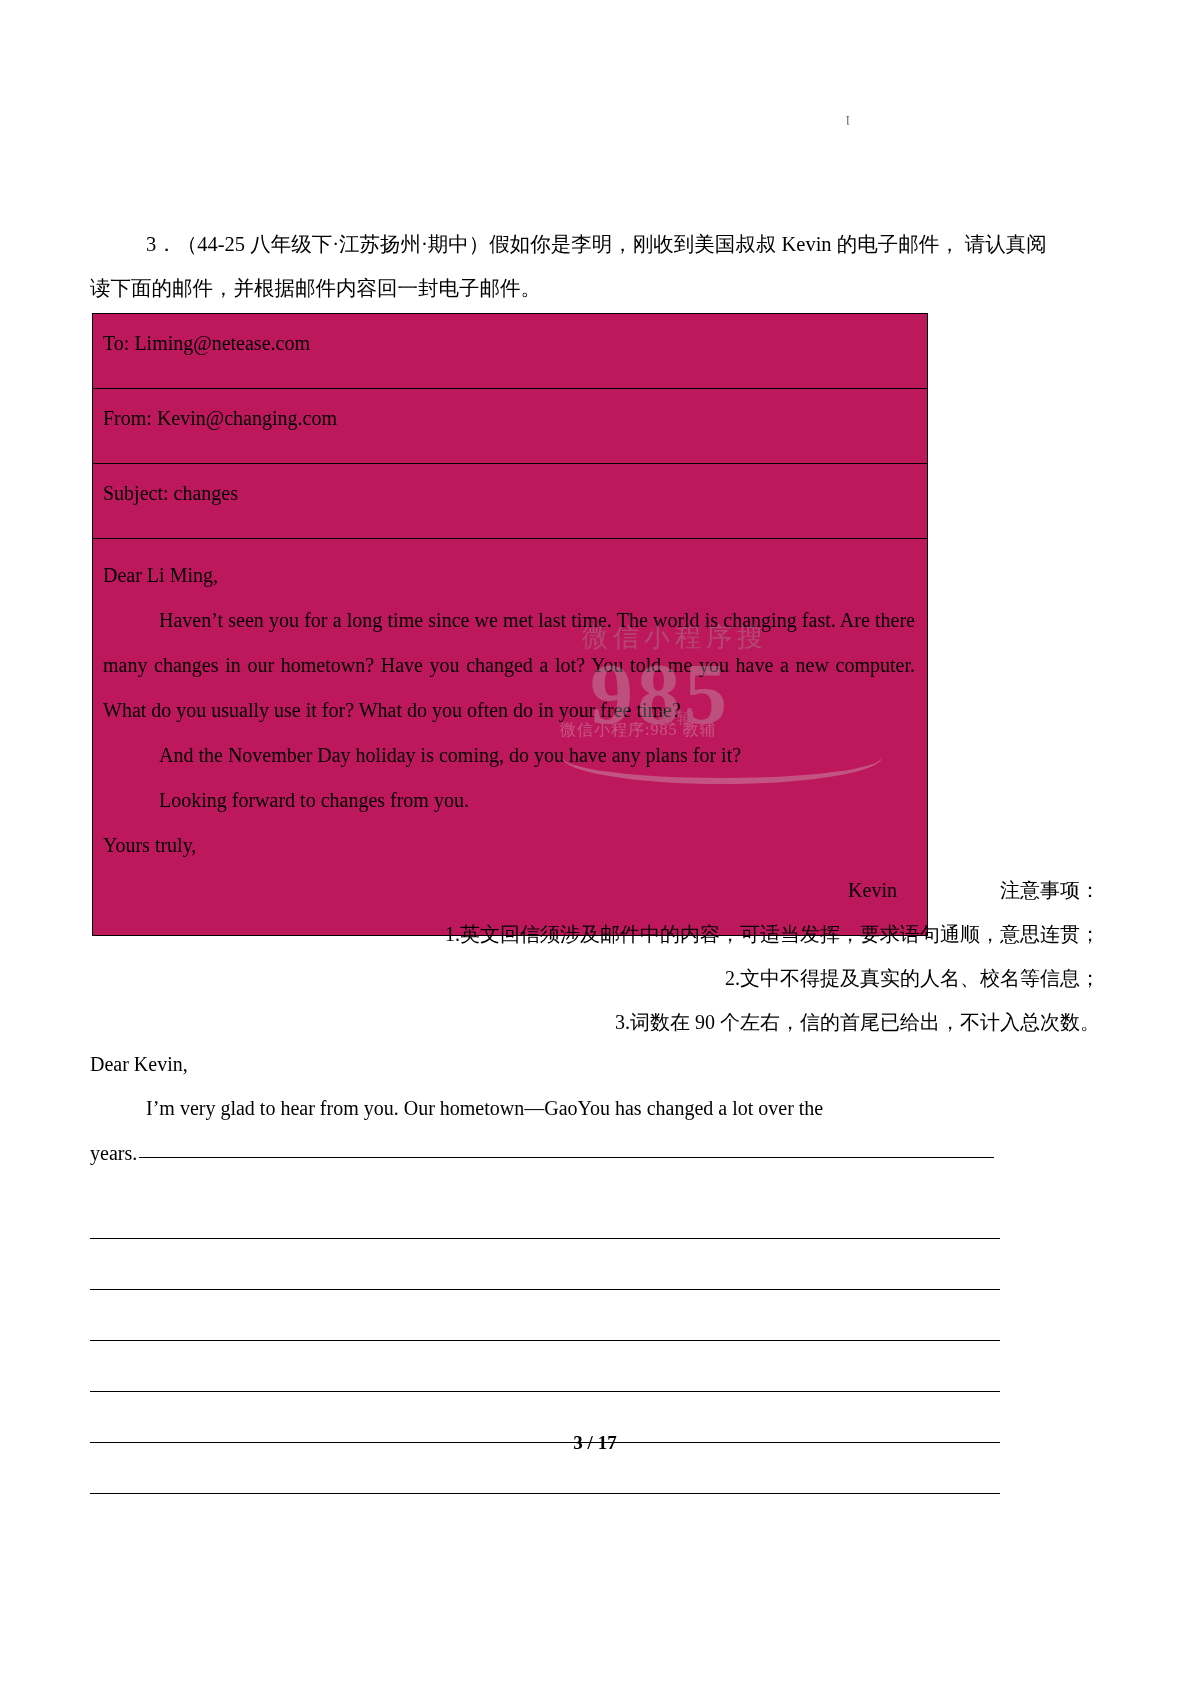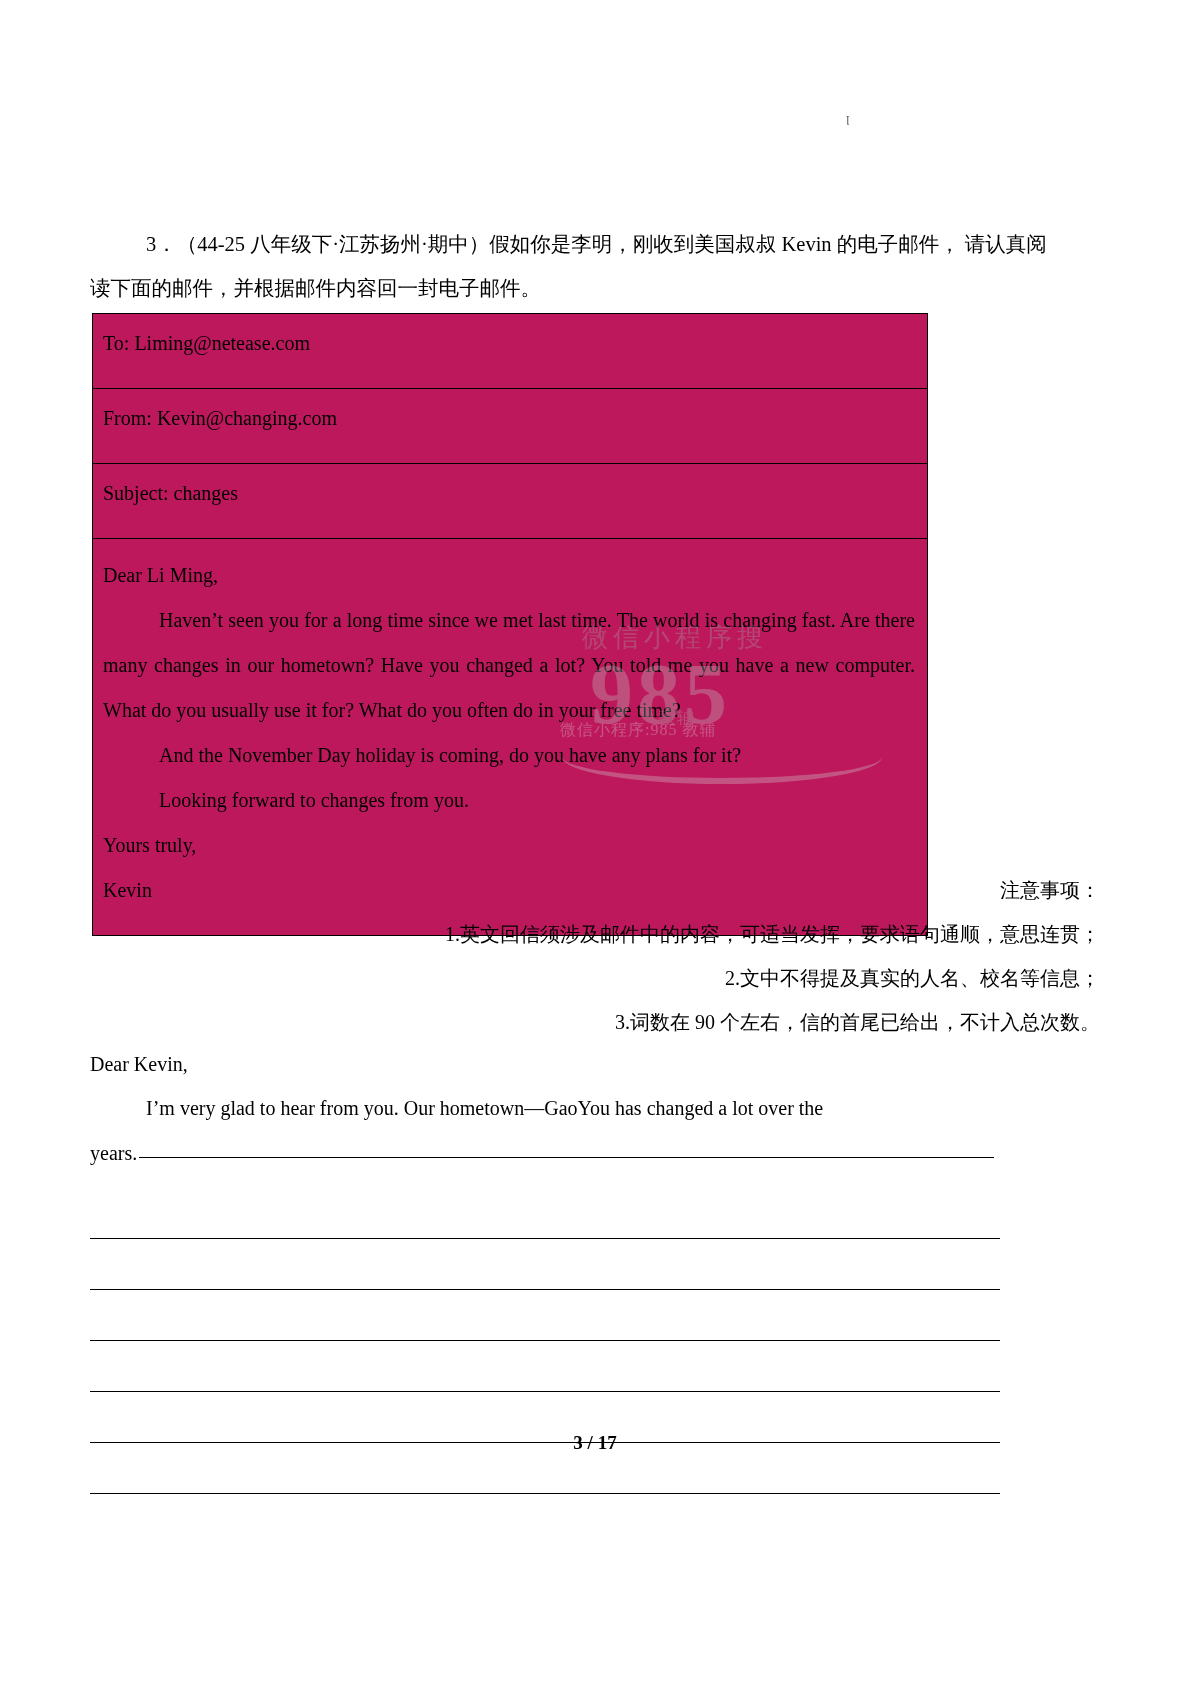--- a/index.html
+++ b/index.html
@@ -75,21 +75,21 @@
     text-align: justify;
   }
   .body-cell p.indent {
     text-indent: 56px;
   }
   .body-cell p.sig {
     text-align: left;
     padding-right: 8px;
   }
   .body-cell p.sig2 {
-    text-align: left;
+    text-align: right;
     padding-right: 18px;
   }
 
   
   .watermark {
     position: absolute;
     left: 470px;
     top: 612px;
     width: 330px;
     height: 190px;

